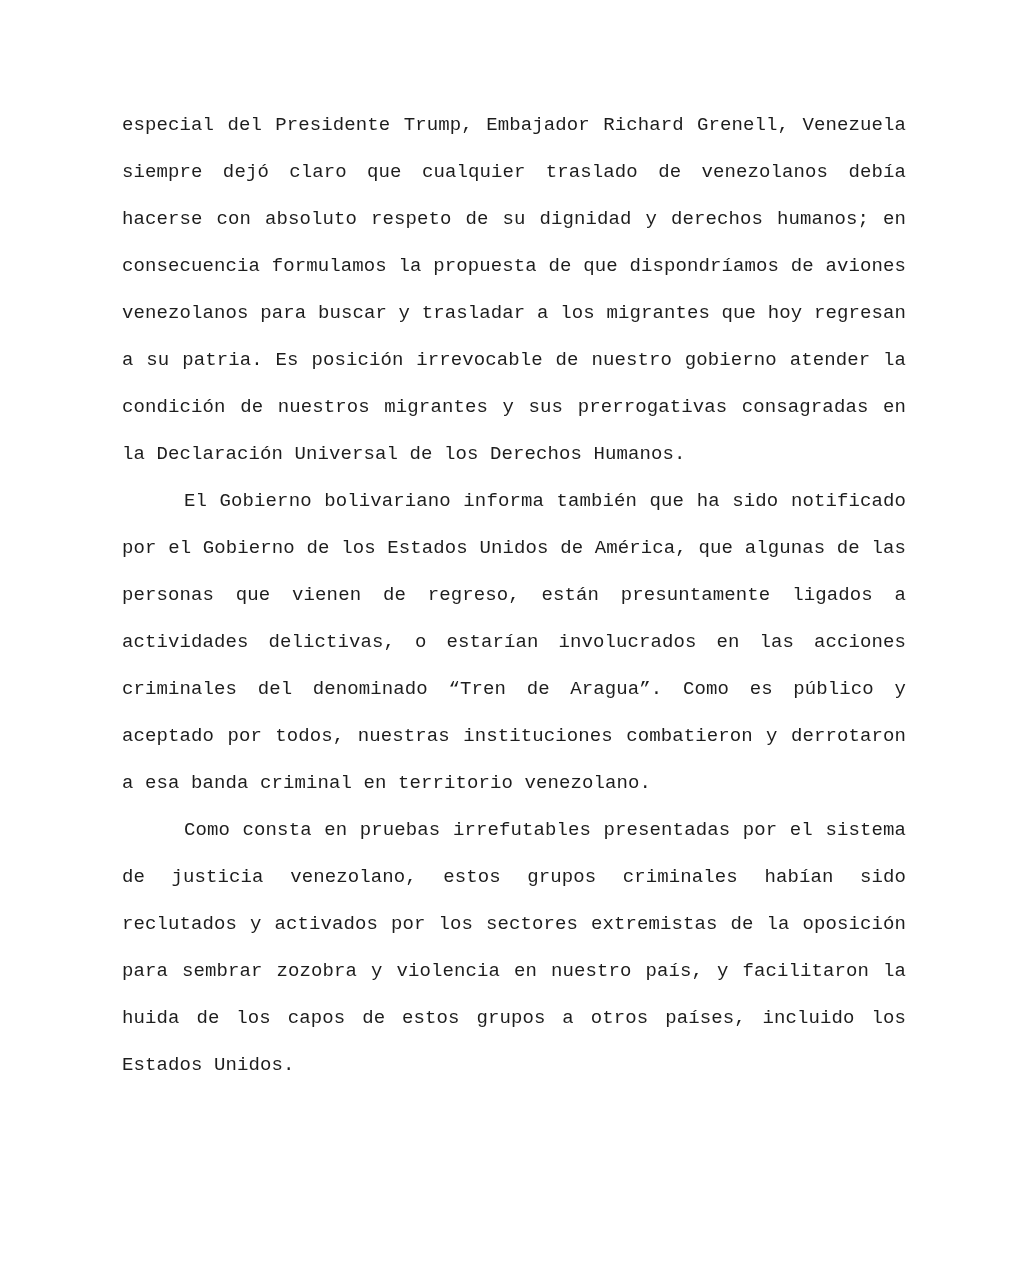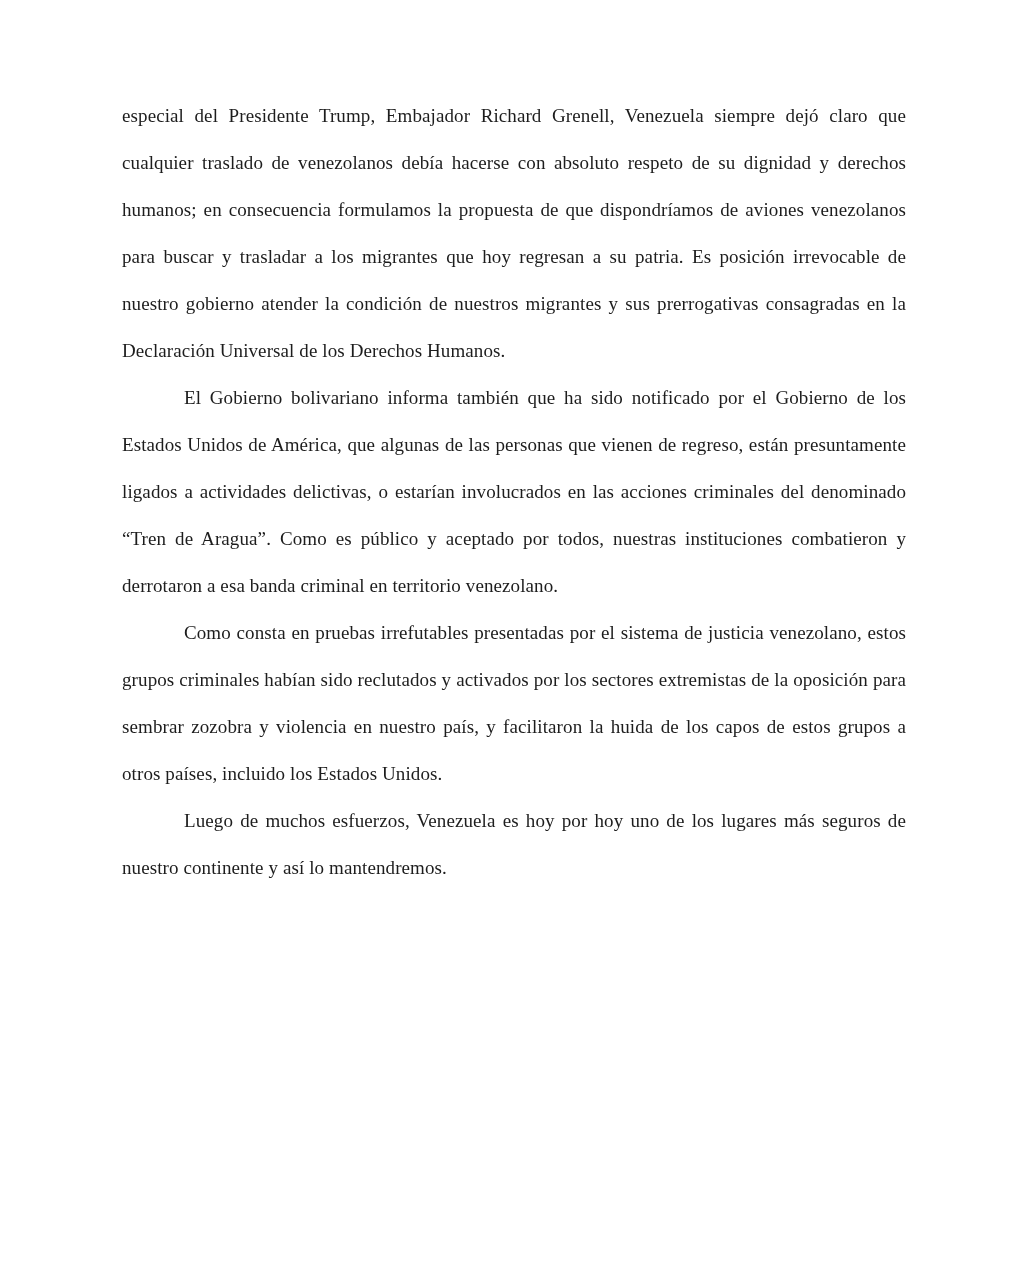--- a/index.html
+++ b/index.html
@@ -10,23 +10,23 @@
   .page {
     position: relative;
     width: 1027px;
     height: 1280px;
     background: #ffffff;
     overflow: hidden;
   }
   .text-block {
     position: absolute;
     left: 122px;
-    top: 92px;
+    top: 102px;
     width: 784px;
-    font-family: Liberation Serif, serif;
+    font-family: Liberation Mono, monospace;
     font-size: 19px;
     line-height: 47px;
     color: #1d1d1d;
     text-align: justify;
     letter-spacing: 0.1px;
   }
   .paragraph {
     margin: 0;
     padding: 0;
   }
@@ -35,15 +35,14 @@
   }
 </style>
 </head>
 <body>
 
 <div class="page">
   <div class="text-block" id="text-block" style="color: rgb(29, 29, 29);">
       <p class="paragraph">especial del Presidente Trump, Embajador Richard Grenell, Venezuela siempre dejó claro que cualquier traslado de venezolanos debía hacerse con absoluto respeto de su dignidad y derechos humanos; en consecuencia formulamos la propuesta de que dispondríamos de aviones venezolanos para buscar y trasladar a los migrantes que hoy regresan a su patria. Es posición irrevocable de nuestro gobierno atender la condición de nuestros migrantes y sus prerrogativas consagradas en la Declaración Universal de los Derechos Humanos.</p>
       <p class="paragraph indent">El Gobierno bolivariano informa también que ha sido notificado por el Gobierno de los Estados Unidos de América, que algunas de las personas que vienen de regreso, están presuntamente ligados a actividades delictivas, o estarían involucrados en las acciones criminales del denominado “Tren de Aragua”. Como es público y aceptado por todos, nuestras instituciones combatieron y derrotaron a esa banda criminal en territorio venezolano.</p>
       <p class="paragraph indent">Como consta en pruebas irrefutables presentadas por el sistema de justicia venezolano, estos grupos criminales habían sido reclutados y activados por los sectores extremistas de la oposición para sembrar zozobra y violencia en nuestro país, y facilitaron la huida de los capos de estos grupos a otros países, incluido los Estados Unidos.</p>
-      <p class="paragraph indent">Luego de muchos esfuerzos, Venezuela es hoy por hoy uno de los lugares más seguros de nuestro continente y así lo mantendremos.</p>
     </div>
 </div>
 
 </body></html>

